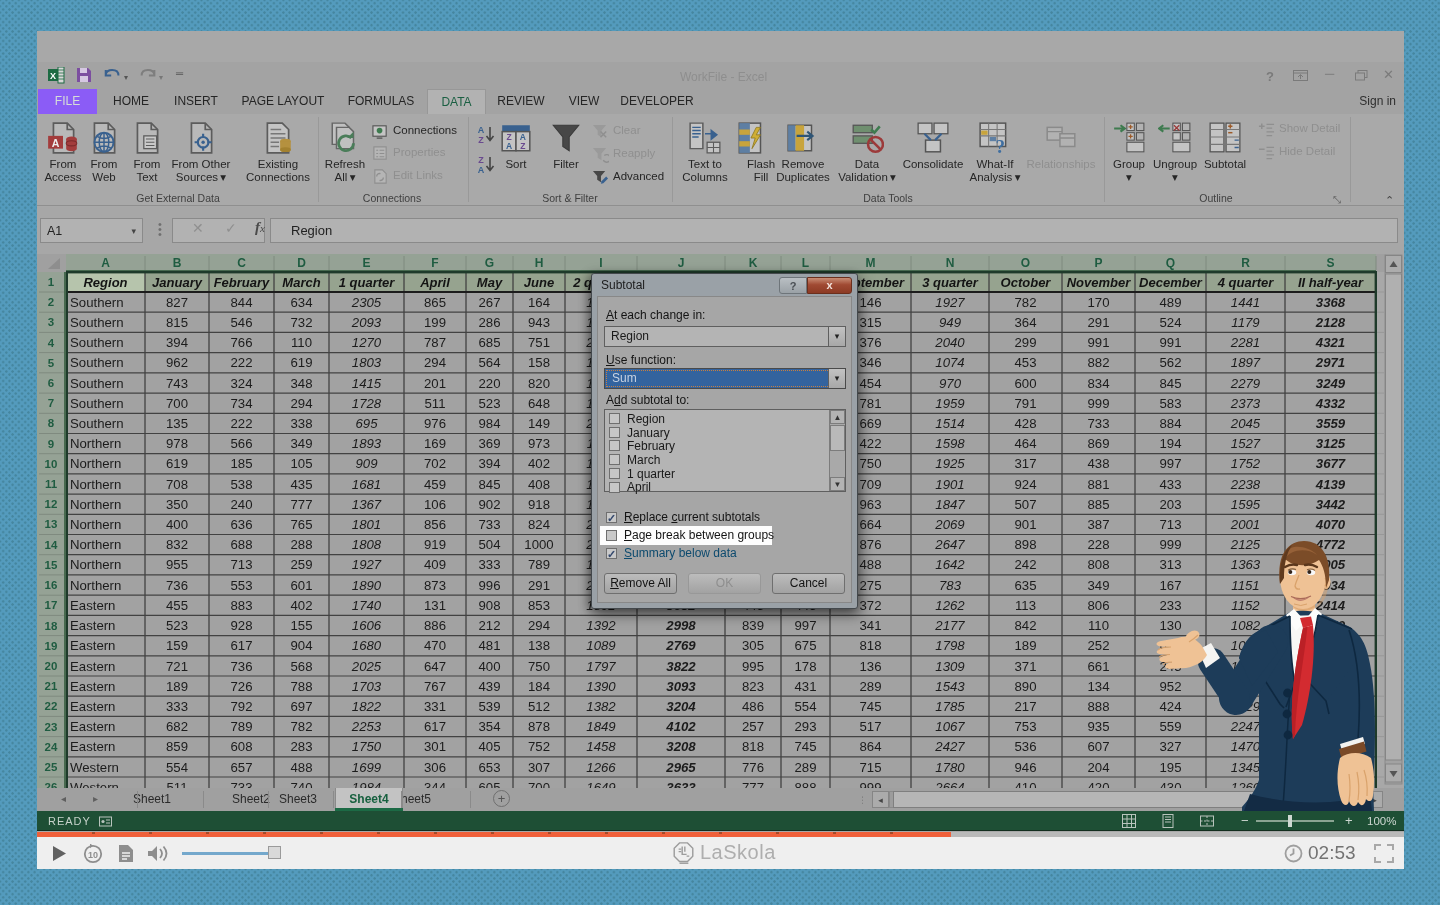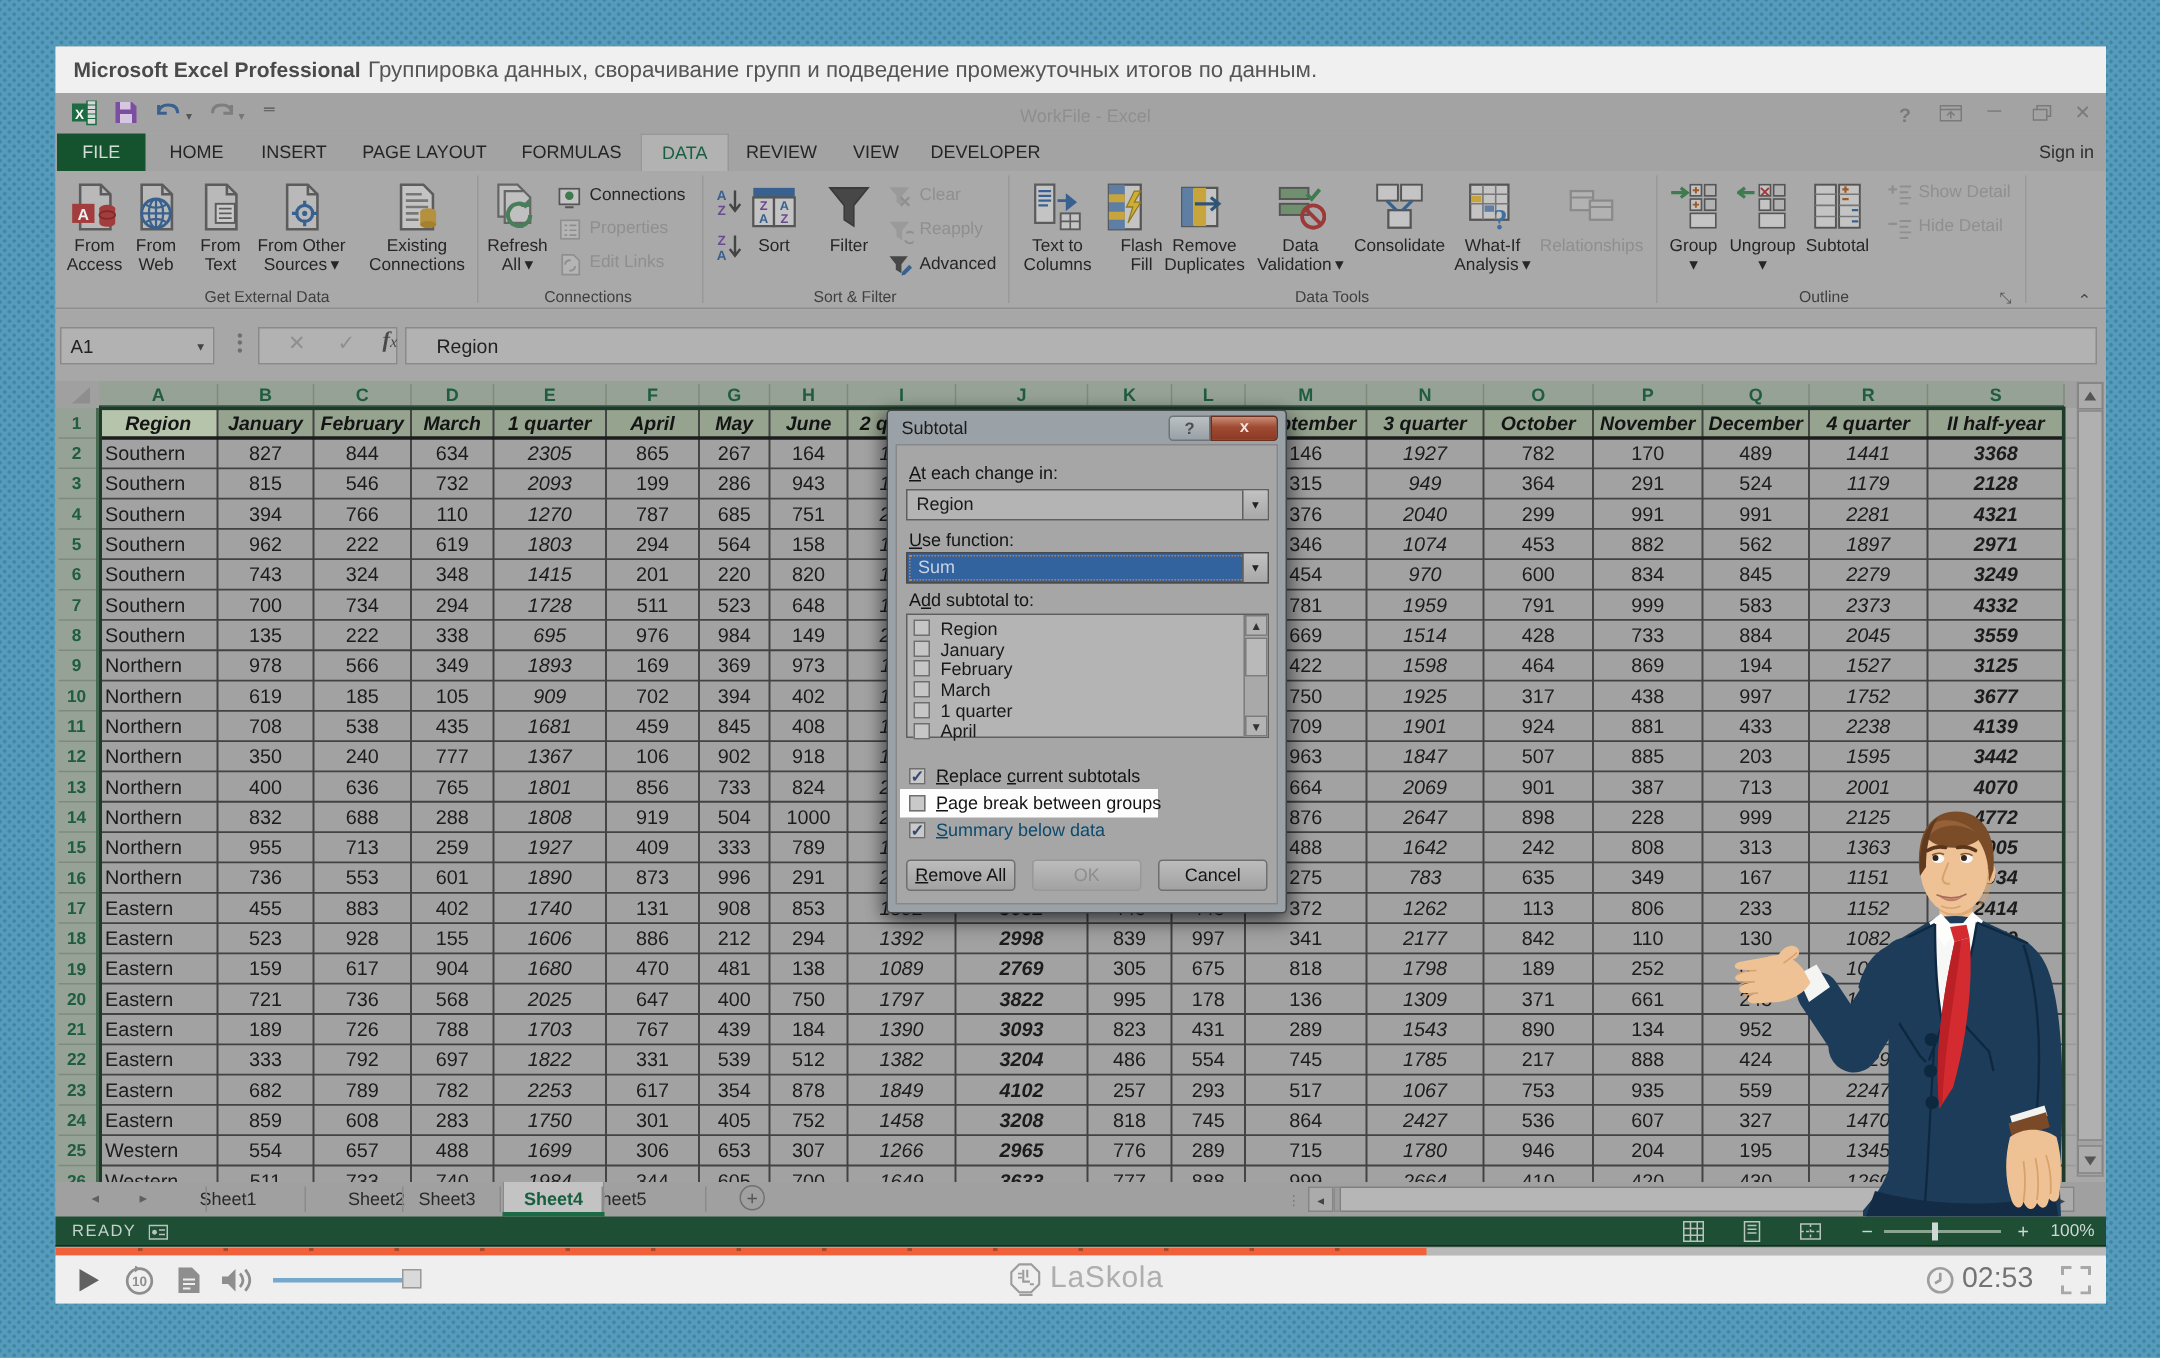--- a/index.html
+++ b/index.html
@@ -4,21 +4,21 @@
 body{width:1440px;height:905px;position:relative;overflow:hidden;font-family:"Liberation Sans",sans-serif;
  background-color:#549bbd;
  background-image:radial-gradient(circle at center,#45869f 1.05px,rgba(0,0,0,0) 1.35px),radial-gradient(circle at center,#45869f 1.05px,rgba(0,0,0,0) 1.35px);
  background-size:6.3px 6.3px;background-position:0 0,3.15px 3.15px;}
 #frame{position:absolute;left:37px;top:31px;width:1367px;height:838px;background:#a8a8a8;}
 #vidtitle{position:absolute;left:0;top:0;width:100%;height:31px;background:#f0f0f0;line-height:31px;padding-left:12px;white-space:nowrap;overflow:hidden;}
 #vidtitle b{font-size:14px;color:#4a4a4a;}
 #vidtitle span{font-size:14.9px;color:#555;margin-left:5px;}
 #qat{position:absolute;left:0;top:31px;width:100%;height:27px;background:#a3a3a3;}
 .tabrow{position:absolute;left:0;top:58px;width:100%;height:25px;background:#a3a3a3;}
-.filetab{position:absolute;left:1px;top:0;width:59px;height:25px;background:#14532d;color:#d5ddd8;font-size:12px;text-align:center;line-height:25px;}
+.filetab{position:absolute;left:1px;top:0;width:59px;height:25px;background:#8b5cf6;color:#d5ddd8;font-size:12px;text-align:center;line-height:25px;}
 .tab{position:absolute;top:0;height:25px;color:#252525;font-size:12px;text-align:center;line-height:25px;}
 .datatab{position:absolute;left:390px;top:0;width:59px;height:25px;background:#b2b2b2;color:#1a5f42;font-size:12px;text-align:center;line-height:25px;border:1px solid #979797;border-bottom:none;}
 #ribbon{position:absolute;left:0;top:83px;width:100%;height:92px;background:#a9a9a9;border-bottom:1px solid #8f8f8f;}
 .biglabel{position:absolute;font-size:11.5px;color:#262626;text-align:center;line-height:13px;white-space:nowrap;}
 .grplabel{position:absolute;top:78px;font-size:10.5px;color:#3f3f3f;text-align:center;white-space:nowrap;}
 .gsep{position:absolute;top:3px;height:85px;width:1px;background:#999;}
 #fbar{position:absolute;left:0;top:176px;width:100%;height:47px;background:#a7a7a7;}
 .fbox{position:absolute;background:#b2b2b2;border:1px solid #8a8a8a;}
 #sheetbar{position:absolute;left:0;top:788px;width:100%;height:23px;background:#a0a0a0;font-size:12px;color:#2a2a2a;}
 #statusbar{position:absolute;left:0;top:811px;width:100%;height:20px;background:#1e4f35;border-bottom:1px solid #122d1e;}
@@ -28,21 +28,20 @@
 #dlg{position:absolute;left:591px;top:273px;width:267px;height:336px;background:#9aa1a7;border:1px solid #43484c;border-radius:3px;box-shadow:3px 5px 14px rgba(0,0,0,.5),-4px 2px 10px rgba(0,0,0,.3);}
 #dlgtitle{position:absolute;left:9px;top:4px;font-size:12px;color:#1c1c1c;}
 #dlgbody{position:absolute;left:5px;top:22px;right:5px;bottom:5px;background:#a6a6a6;border:1px solid #888;}
 .dl{position:absolute;font-size:12px;color:#141414;white-space:nowrap;}
 .combo{position:absolute;width:242px;height:21px;background:#b4b4b4;border:1px solid #5f5f5f;font-size:12px;color:#1a1a1a;line-height:19px;}
 .cbtn{position:absolute;right:0;top:0;width:17px;height:19px;background:linear-gradient(#c2c2c2,#a8a8a8);border-left:1px solid #5f5f5f;text-align:center;font-size:9px;line-height:18px;color:#222;}
 #lbox{position:absolute;left:6px;top:112px;width:242px;height:83px;background:#b4b4b4;border:1px solid #5f5f5f;}
 .dbtn{position:absolute;width:73px;height:21px;background:linear-gradient(#bcbcbc,#a2a2a2);border:1px solid #6f6f6f;border-radius:3px;font-size:12px;color:#141414;text-align:center;line-height:19px;}
 </style></head><body>
 <div id="frame">
-<div id="vidtitle"><b>Microsoft Excel Professional</b><span>Группировка данных, сворачивание групп и подведение промежуточных итогов по данным.</span></div>
 <div id="qat"></div>
 <svg style="position:absolute;left:11px;top:36px" width="17" height="17" viewBox="0 0 17 17">
       <rect x="0" y="2" width="10" height="12" fill="#1d6b43"></rect>
       <text x="5" y="12" font-size="9" font-weight="bold" fill="#fff" text-anchor="middle" font-family="Liberation Sans">X</text>
       <rect x="10" y="0" width="6" height="16" fill="#d8d8d8" stroke="#1d6b43"></rect>
       <path d="M10 3 h6 M10 6 h6 M10 9 h6 M10 12 h6" stroke="#1d6b43" stroke-width="0.8"></path>
     </svg>
     <svg style="position:absolute;left:39px;top:36px" width="16" height="16" viewBox="0 0 16 16">
       <path d="M1 1 h11 l3 3 v11 h-14 Z" fill="#7c4ea0"></path>
       <rect x="4" y="9" width="8" height="6" fill="#d5c7e2"></rect>

